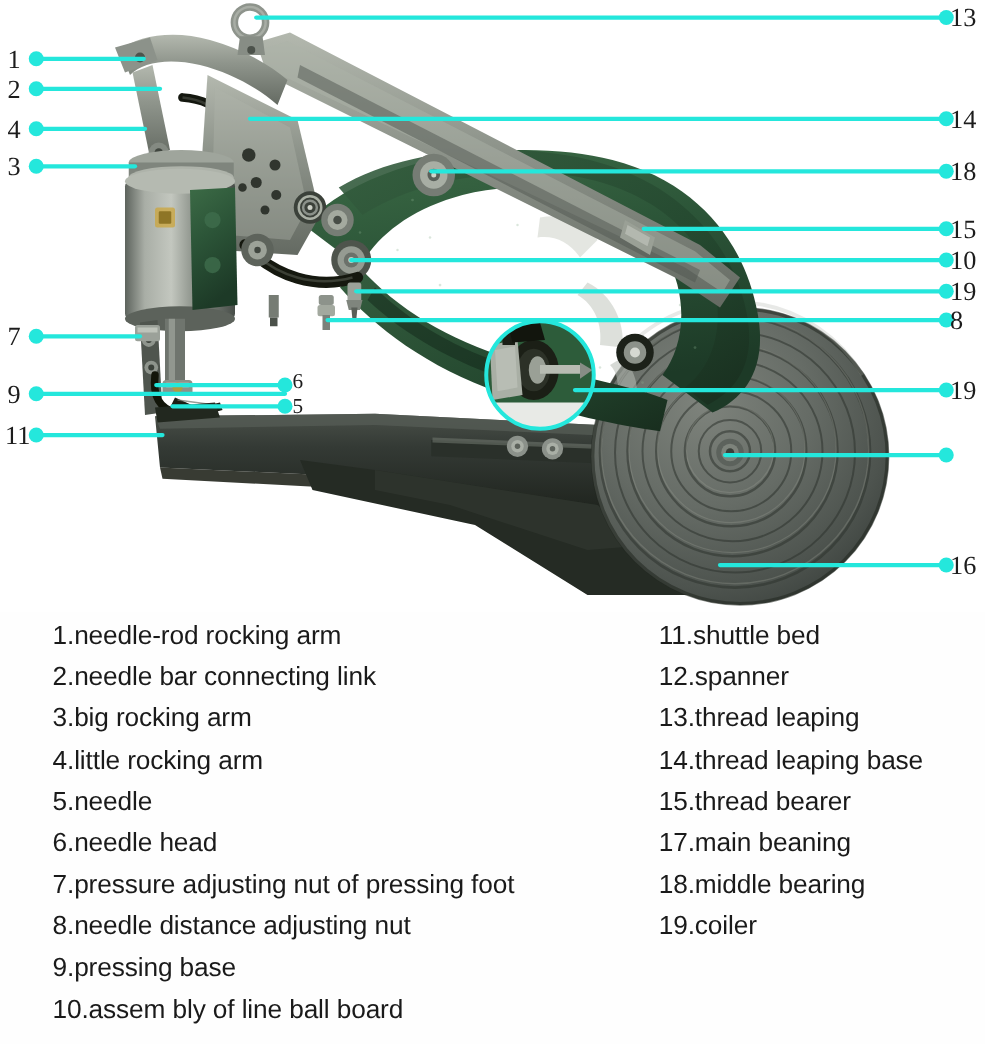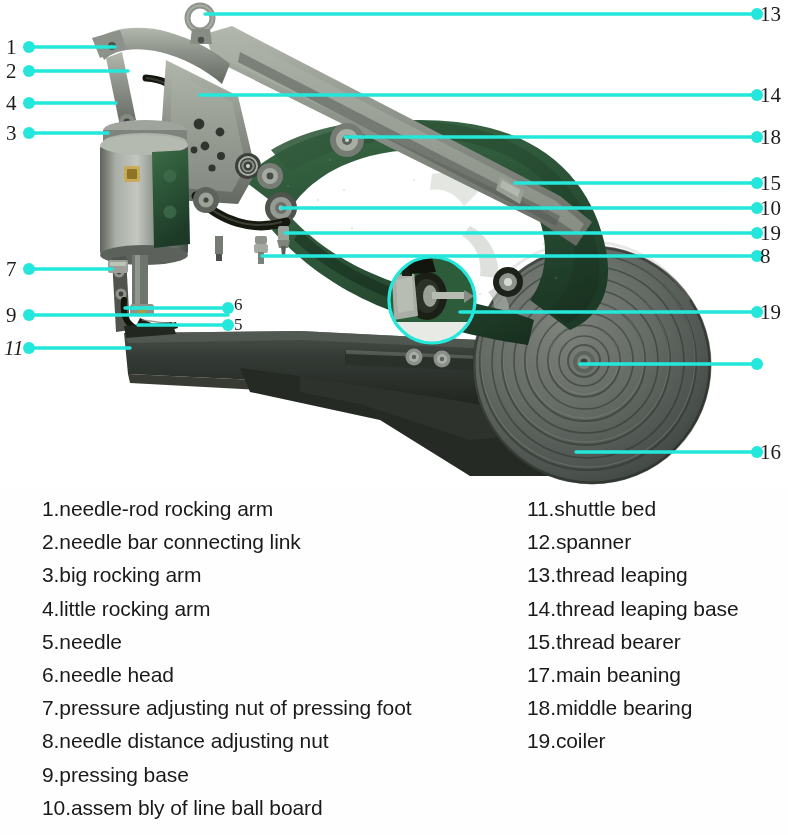--- a/index.html
+++ b/index.html
@@ -425,21 +425,21 @@
     <span class="callout" style="left:760px;top:127px;text-align:right;">18</span>
     <span class="callout" style="left:760px;top:173px;">15</span>
     <span class="callout" style="left:760px;top:198px;">10</span>
     <span class="callout" style="left:760px;top:223px;">19</span>
     <span class="callout" style="left:760px;top:246px;">8</span>
     <span class="callout" style="left:6px;top:259px;">7</span>
     <span class="callout" style="left:6px;top:305px;">9</span>
     <span class="callout small" style="left:234px;top:296px;">6</span>
     <span class="callout small" style="left:234px;top:316px;">5</span>
     <span class="callout" style="left:760px;top:302px;">19</span>
-    <span class="callout" style="left:4px;top:338px;font-style:italic;">11</span>
+    <span class="callout" style="left:4px;top:338px;">11</span>
     <span class="callout" style="left:760px;top:364px;margin-left:37px;">17</span>
     <span class="callout" style="left:760px;top:442px;">16</span>
   </div>
 
   <div id="legend">
     <div class="legend-col" id="legend-col-left">
       <div class="legend-item">1.needle-rod rocking arm</div>
       <div class="legend-item">2.needle bar connecting link</div>
       <div class="legend-item">3.big rocking arm</div>
       <div class="legend-item">4.little rocking arm</div>

